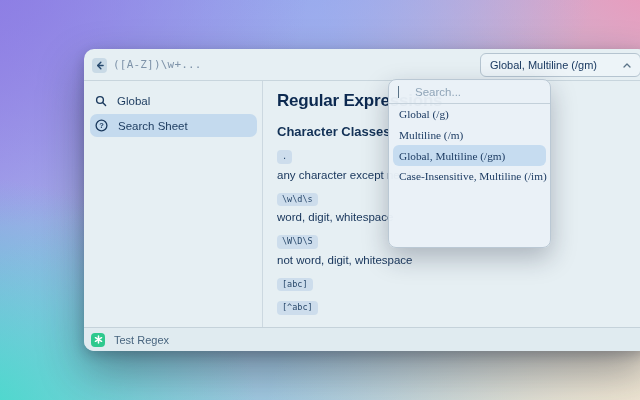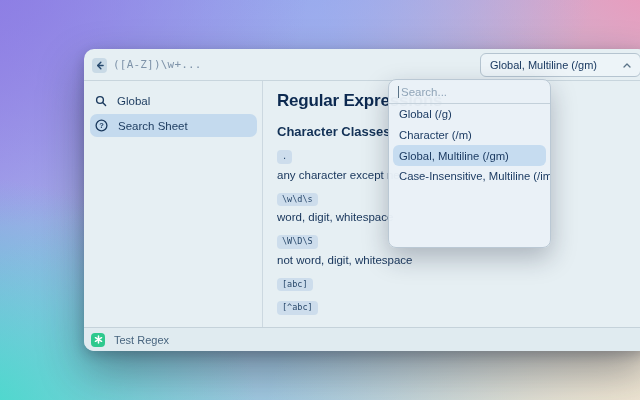--- a/index.html
+++ b/index.html
@@ -60,24 +60,24 @@
   .ext-icon { width: 14px; height: 14px; background: #2ec98e; border-radius: 4px;
     display: flex; align-items: center; justify-content: center; }
   .footer .label { font-size: 11px; color: #48657f; cursor: pointer; }
 
   
   .dropdown-panel { position: absolute; left: 304px; top: 30px; width: 163px; height: 169px;
     background: rgba(233,241,247,0.97); border: 1px solid #bac8d4; border-radius: 8px;
     box-shadow: 0 10px 26px rgba(20,30,50,0.28); z-index: 5; overflow: hidden; }
   .search-wrap { height: 24px; border-bottom: 1px solid #c3d0da; position: relative; }
   .search-input { width: 100%; height: 100%; border: none; outline: none; background: transparent;
-    font-family: "Liberation Sans", sans-serif; font-size: 11.5px; color: #1d3c63; padding: 0 12px; }
+    font-family: "Liberation Sans", sans-serif; font-size: 11.5px; color: #1d3c63; padding: 0 26px; }
   .search-input::placeholder { color: #90a5b8; }
   .caret { position: absolute; left: 9px; top: 6px; width: 1px; height: 12px; background: #5a7388; }
-  .options { padding-top: 0; }
+  .options { padding-top: 0; font-family: Liberation Serif, serif; }
   .option { height: 20.7px; display: flex; align-items: center; padding-left: 10px;
     font-size: 11.3px; color: #1d3c63; cursor: pointer; white-space: nowrap; }
   .option.selected { background: #c6dcf0; border-radius: 6px; margin: 0 4px; padding-left: 6px; }
 
   svg { display: block; }
 </style>
 </head>
 <body>
 
 <div class="window">
@@ -154,19 +154,19 @@
     <span class="label">Test Regex</span>
   </div>
 
   <div class="dropdown-panel">
     <div class="search-wrap">
       <input class="search-input" type="text" placeholder="Search..." style="">
       <div class="caret"></div>
     </div>
     <div class="options">
       <div class="option">Global (/g)</div>
-      <div class="option">Character (/m)</div>
+      <div class="option">Multiline (/m)</div>
       <div class="option selected">Global, Multiline (/gm)</div>
       <div class="option">Case-Insensitive, Multiline (/im)</div>
     </div>
   </div>
 
 </div>
 
 </body></html>

